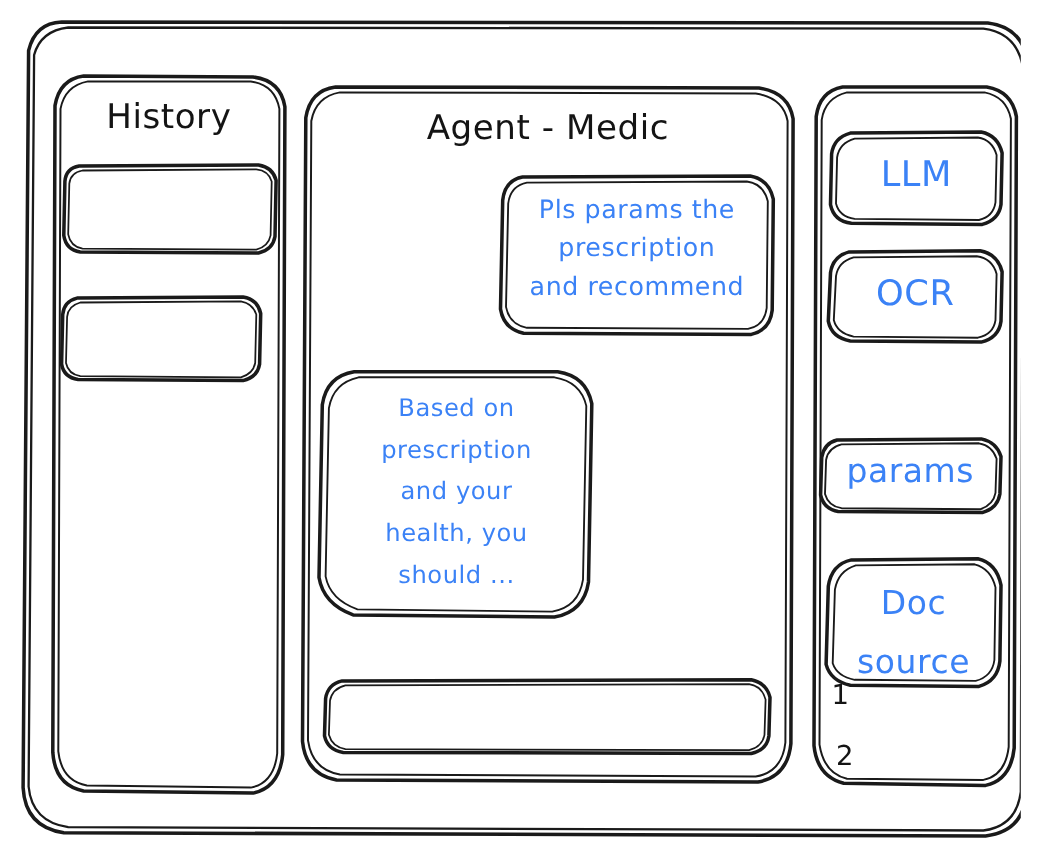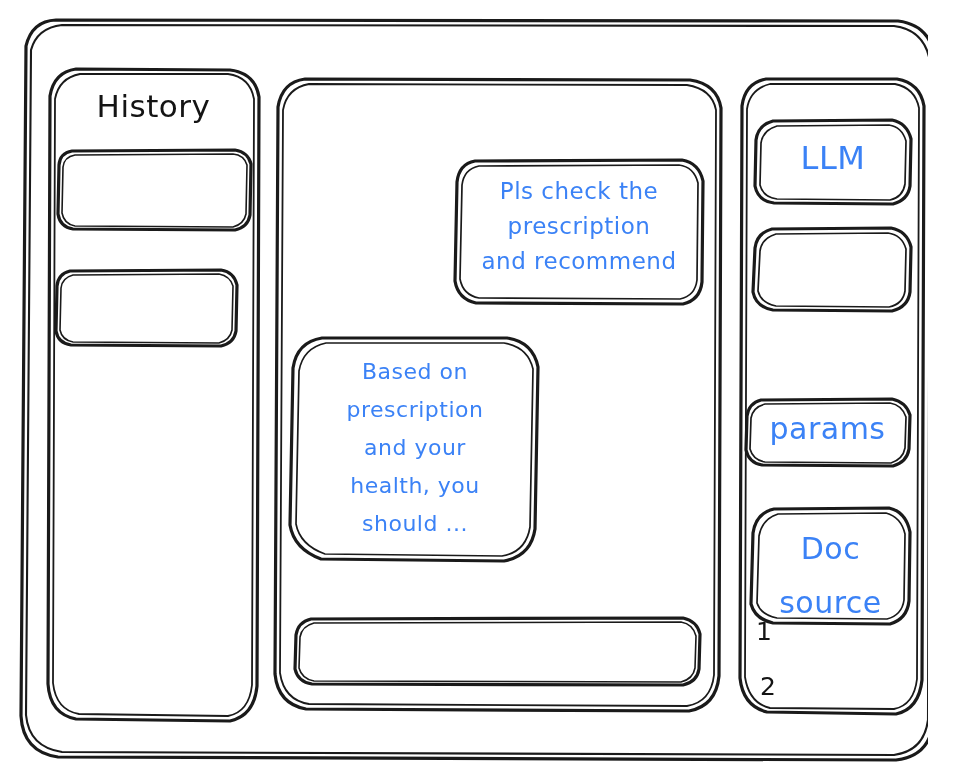--- a/index.html
+++ b/index.html
@@ -132,27 +132,28 @@
     </svg>
     <div class="label"></div>
   </div>
 
   <div class="sk" id="agent-panel">
     <svg viewBox="0 0 450 637" preserveAspectRatio="none">
       <path stroke-width="3.2" d="M32 3 Q9 6 5 31 L2 598 Q5 628 33 633 L416 635 Q443 630 446 600 L448 32 Q444 8 417 4 Z"></path>
       <path stroke-width="1.8" d="M36 8 Q14 12 10 34 L7 597 Q11 624 36 628 L414 630 Q438 626 441 599 L443 34 Q439 13 414 9 Z"></path>
     </svg>
   </div>
+  <div id="agent-title">Agent - Medic</div>
 
   <div class="sk" id="user-message">
     <svg viewBox="0 0 252 148" preserveAspectRatio="none">
       <path stroke-width="3.2" d="M22 3 Q6 6 4 24 L2 123 Q5 141 23 145 L230 146 Q247 142 249 124 L250 23 Q246 5 229 2 Z"></path>
       <path stroke-width="1.7" d="M26 8 Q11 11 9 27 L7 121 Q10 137 26 140 L227 141 Q242 138 244 122 L245 25 Q241 9 226 7 Z"></path>
     </svg>
-    <div class="label">Pls check the
+    <div class="label">Pls params the
 prescription
 and recommend</div>
   </div>
 
   <div class="sk" id="assistant-message">
     <svg viewBox="0 0 254 228" preserveAspectRatio="none">
       <path stroke-width="3.2" d="M34 3 Q9 7 5 33 L2 190 Q6 214 33 224 L216 226 Q243 221 247 194 L250 32 Q245 7 219 3 Z"></path>
       <path stroke-width="1.7" d="M38 8 Q15 13 11 36 L8 189 Q12 210 37 219 L214 221 Q238 217 242 192 L245 34 Q240 12 216 8 Z"></path>
     </svg>
     <div class="label">Based on
@@ -183,20 +184,21 @@
       <path stroke-width="1.7" d="M24 8 Q10 12 8 25 L7 67 Q10 79 24 81 L137 82 Q150 79 152 66 L153 23 Q149 9 136 7 Z"></path>
     </svg>
     <div class="label">LLM</div>
   </div>
 
   <div class="sk" id="tool-ocr">
     <svg viewBox="0 0 162 86" preserveAspectRatio="none">
       <path stroke-width="3.2" d="M21 3 Q6 7 4 22 L2 66 Q5 81 22 84 L141 85 Q157 81 159 66 L160 21 Q156 5 140 2 Z"></path>
       <path stroke-width="1.7" d="M25 8 Q11 12 9 25 L7 65 Q10 77 25 80 L138 81 Q152 78 154 65 L155 23 Q151 9 137 7 Z"></path>
     </svg>
+    <div class="label">OCR</div>
   </div>
 
   <div class="sk" id="tool-params">
     <svg viewBox="0 0 167 70" preserveAspectRatio="none">
       <path stroke-width="3.2" d="M17 3 Q5 6 3 19 L2 53 Q5 66 18 68 L149 69 Q163 65 165 52 L166 18 Q162 5 148 2 Z"></path>
       <path stroke-width="1.7" d="M21 7 Q9 10 7 21 L6 52 Q9 63 21 65 L147 66 Q159 62 161 51 L162 20 Q158 8 146 6 Z"></path>
     </svg>
     <div class="label">params</div>
   </div>
 

